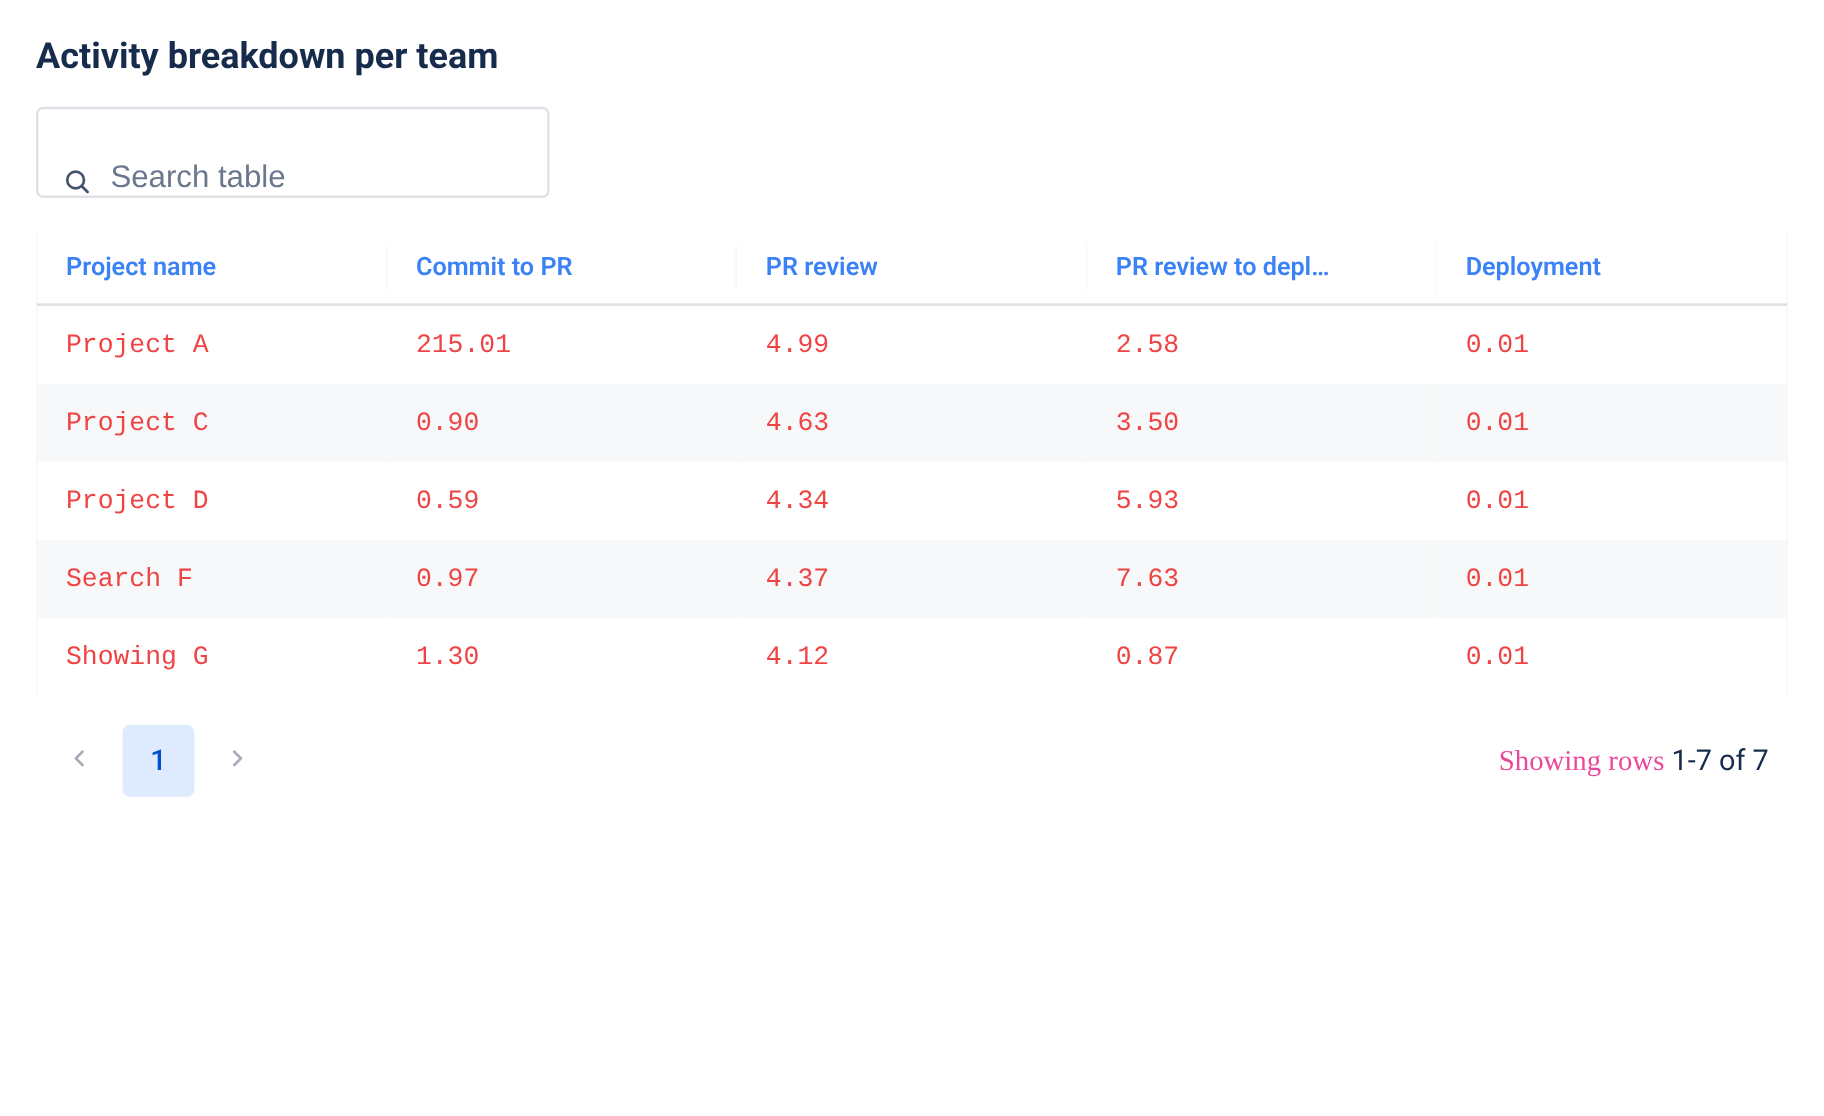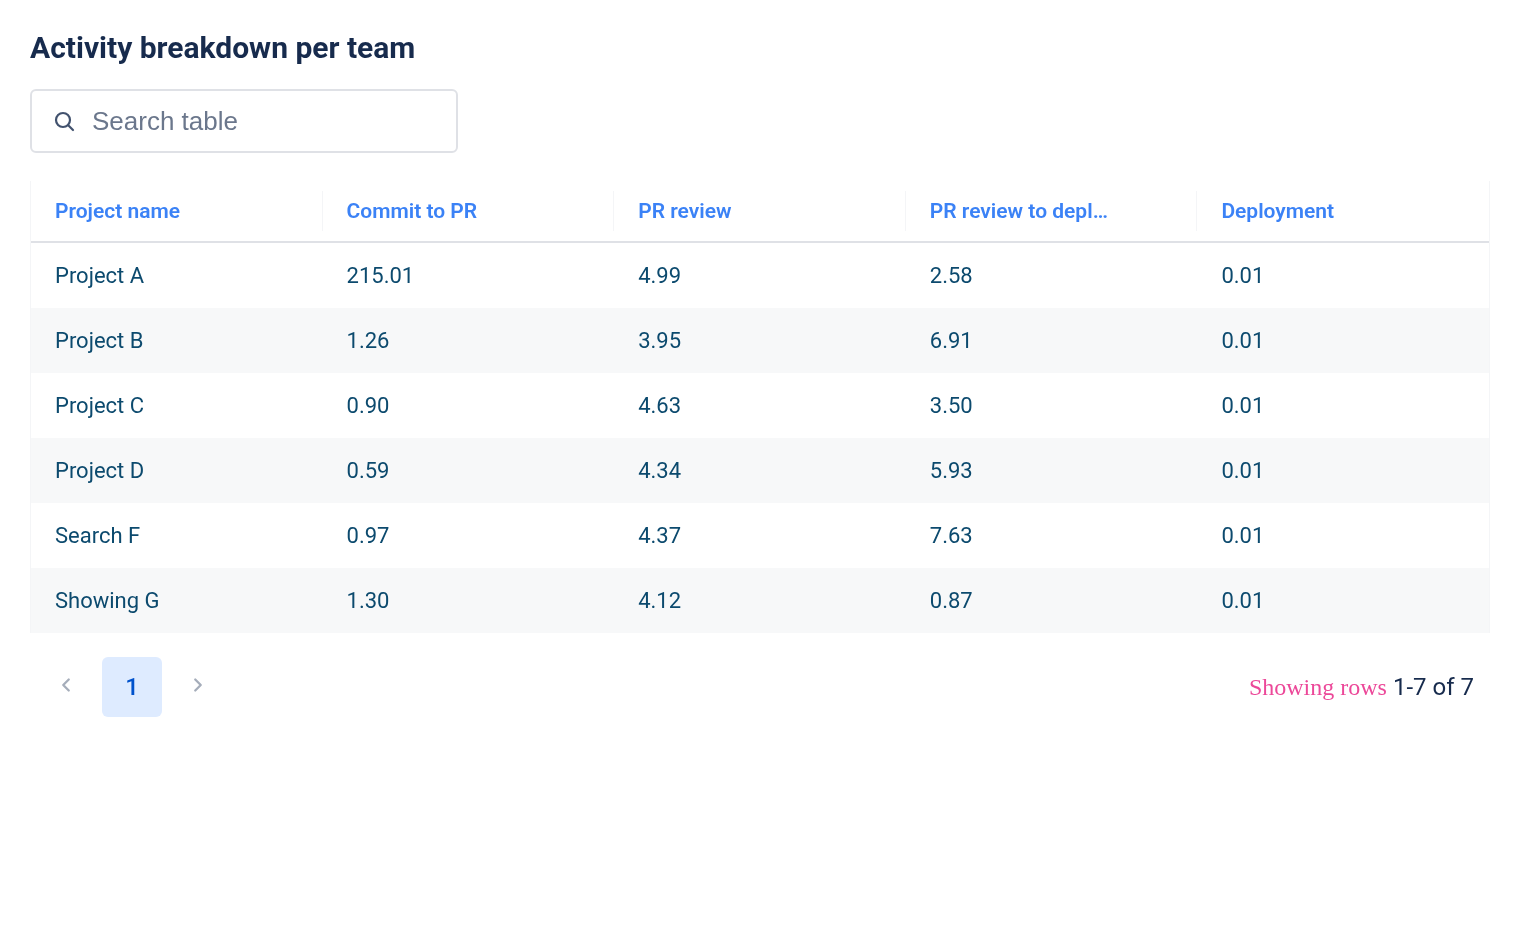--- a/index.html
+++ b/index.html
@@ -14,23 +14,23 @@
       color: #172B4D;
     }
     .page-title {
       font-size: 30px;
       font-weight: 700;
       color: #172B4D;
       margin-bottom: 24px;
     }
     .search-wrapper {
       display: flex;
-      align-items: center;
+      align-items: flex-end;
       width: 428px;
-      height: 64px;
+      height: 76px;
       border: 2px solid #DFE1E6;
       border-radius: 6px;
       padding: 0 20px;
       margin-bottom: 28px;
     }
     .search-icon {
       color: #42526E;
       margin-right: 16px;
       display: flex;
       align-items: center;
@@ -71,25 +71,26 @@
       content: "";
       position: absolute;
       right: 0;
       top: 10px;
       bottom: 10px;
       width: 1px;
       background: #F4F5F7;
     }
     tbody td {
       font-size: 22px;
-      color: #0c4a6e;
+      color: #ef4444;
       padding: 20px 24px;
       white-space: nowrap;
       overflow: hidden;
       text-overflow: ellipsis;
+      font-family: Liberation Mono, monospace;
     }
     tbody tr:nth-child(even) {
       background: #F7F8F9;
     }
     .pagination-row {
       display: flex;
       align-items: center;
       justify-content: space-between;
       padding: 24px 16px 8px 16px;
     }
@@ -155,27 +156,20 @@
         <th>PR review to depl…</th>
         <th>Deployment</th>
       </tr>
     </thead>
     <tbody id="table-body">
     <tr>
           <td>Project A</td>
           <td>215.01</td>
           <td>4.99</td>
           <td>2.58</td>
-          <td>0.01</td>
-        </tr>
-        <tr>
-          <td>Project B</td>
-          <td>1.26</td>
-          <td>3.95</td>
-          <td>6.91</td>
           <td>0.01</td>
         </tr>
         <tr>
           <td>Project C</td>
           <td>0.90</td>
           <td>4.63</td>
           <td>3.50</td>
           <td>0.01</td>
         </tr>
         <tr>

